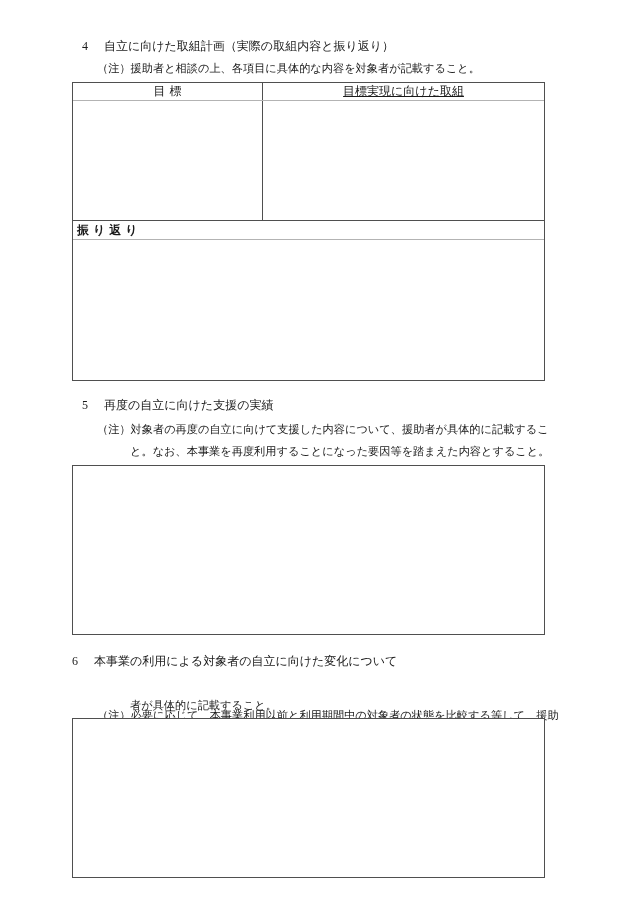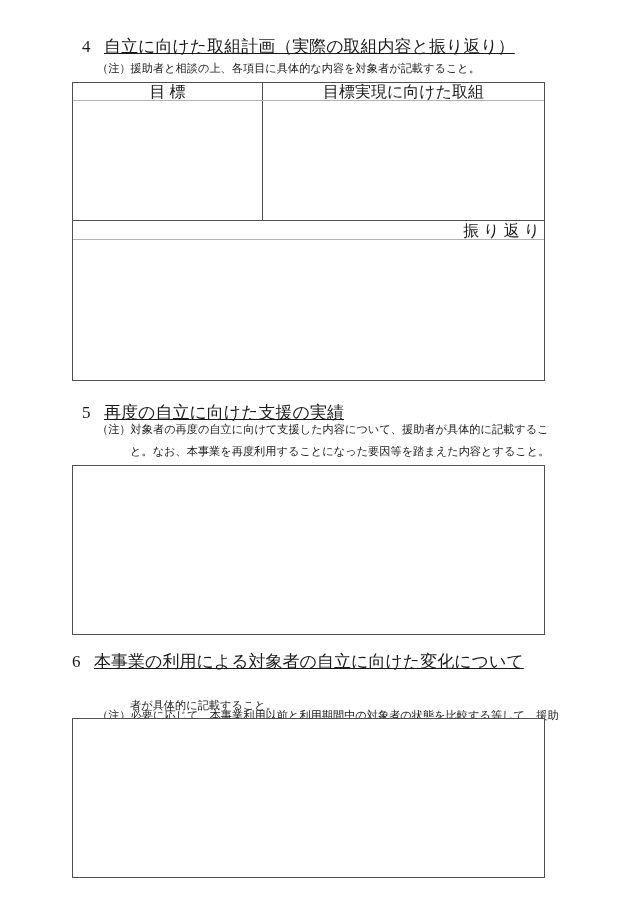--- a/index.html
+++ b/index.html
@@ -11,24 +11,23 @@
     position: relative;
     width: 630px;
     height: 903px;
     background: #ffffff;
     font-family: "Liberation Serif", "DejaVu Serif", serif;
     color: #1a1a1a;
     overflow: hidden;
   }
   .abs { position: absolute; }
   .heading {
-    font-size: 17px;
+    font-size: 12px;
     line-height: 15px;
     white-space: nowrap;
-    text-decoration: underline;
   }
   .heading .num {
     display: inline-block;
     width: 22px;
   }
   .note {
     font-size: 11.2px;
     line-height: 15px;
     white-space: nowrap;
   }
@@ -51,35 +50,36 @@
     border-bottom: 1px solid #b3b3b3;
   }
   .trow-body1 {
     height: 120px;
     border-bottom: 1px solid #4f4f4f;
   }
   .trow-review-hdr {
     height: 19px;
     border-bottom: 1px solid #b3b3b3;
     align-items: center;
-    justify-content: flex-end;
+    justify-content: flex-start;
+    font-weight: bold;
   }
   .trow-review-body { flex: 1; }
   .cell-left {
     width: 190px;
     border-right: 1px solid #4f4f4f;
   }
-  .cell-right { flex: 1; }
+  .cell-right { flex: 1; text-decoration: underline; }
   .cell-center {
     display: flex;
     align-items: center;
     justify-content: center;
   }
   .th-text {
-    font-size: 16px;
+    font-size: 12px;
     line-height: 15px;
   }
   .spaced {
     letter-spacing: 4px;
     padding-left: 4px;
   }
   
   .fill-box {
     position: absolute;
     left: 72px;
@@ -114,21 +114,21 @@
     <div class="trow trow-body1">
       <div class="cell-left"></div>
       <div class="cell-right"></div>
     </div>
     <div class="trow trow-review-hdr">
       <span class="th-text spaced">振り返り</span>
     </div>
     <div class="trow trow-review-body"></div>
   </div>
 
-  <div class="abs heading" style="left:82px; top:398px;margin-top:7px;">
+  <div class="abs heading" style="left:82px; top:398px;">
     <span class="num">5</span><span>再度の自立に向けた支援の実績</span>
   </div>
   <div class="abs note" style="left:97px; top:422px;">（注）対象者の再度の自立に向けて支援した内容について、援助者が具体的に記載するこ</div>
   <div class="abs note" style="left:130px; top:444px;">と。なお、本事業を再度利用することになった要因等を踏まえた内容とすること。</div>
   <div class="fill-box box-5"></div>
 
   <div class="abs heading" style="left:72px; top:654px;">
     <span class="num">6</span><span>本事業の利用による対象者の自立に向けた変化について</span>
   </div>
   <div class="abs note" style="left:97px; top:708px;">（注）必要に応じて、本事業利用以前と利用期間中の対象者の状態を比較する等して、援助</div>

